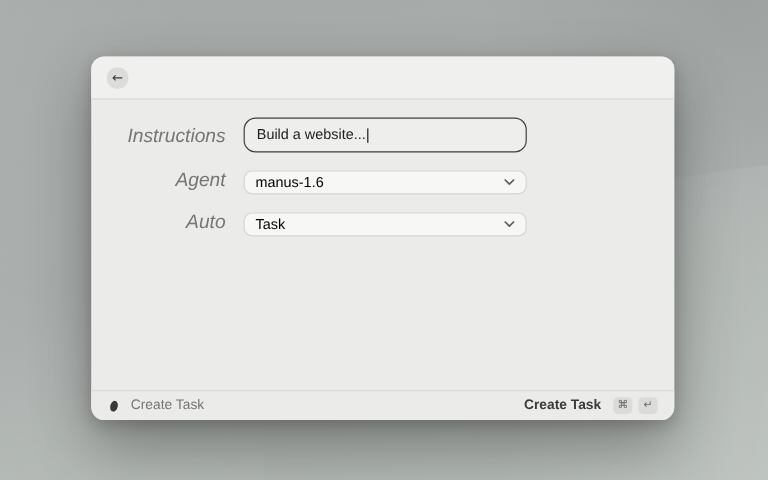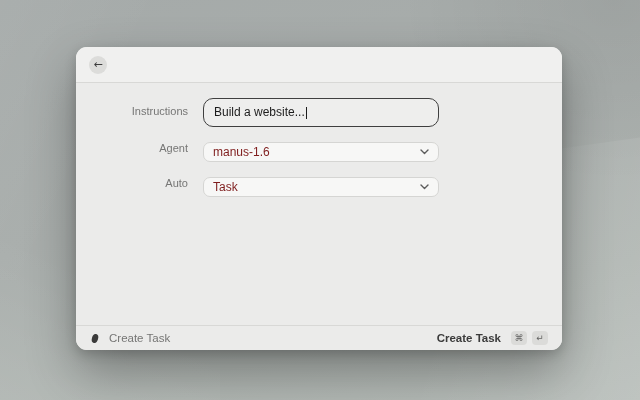--- a/index.html
+++ b/index.html
@@ -36,39 +36,39 @@
     width:18px;height:18px;border:none;border-radius:50%;
     background:#dcdcda;color:#3c3c3c;cursor:pointer;
     display:flex;align-items:center;justify-content:center;
     font-size:11px;line-height:1;padding:0;
     font-family:"DejaVu Sans",sans-serif;
   }
   .content{flex:1;padding-top:15px;}
   .row{display:flex;margin-bottom:15px;}
   .row .lbl{
     width:112px;flex:0 0 112px;text-align:right;
-    font-size:11px;color:#767675;padding-right:15px;
+    font-size:16px;color:#767675;padding-right:15px;font-style:italic;
   }
   .row.row-textarea .lbl{padding-top:7px;}
   .row.row-select{align-items:flex-start;}
   .row.row-select .lbl{padding-top:0;}
   .field-textarea{
     width:236px;height:29px;box-sizing:border-box;
     border:1px solid #3f3f3f;border-radius:10px;background:#eeeeed;
     padding:6px 10px;font-size:12px;color:#1c1c1c;cursor:text;
   }
   .caret{
     display:inline-block;width:1px;height:12px;background:#1c1c1c;
     vertical-align:text-bottom;margin-left:1px;
   }
   .field-select{
     width:236px;height:20px;box-sizing:border-box;
     border:1px solid #d5d5d3;border-radius:7px;background:#f7f7f6;
     display:flex;align-items:center;justify-content:space-between;
-    padding:0 9px;font-size:12px;color:#7f1d1d;cursor:pointer;
+    padding:0 9px;font-size:12px;color:#000000;cursor:pointer;
   }
   .chev{flex:0 0 auto;display:flex;align-items:center;color:#5c5c5c;}
 
   .win-footer{
     height:24px;flex:0 0 24px;border-top:1px solid #d8d8d6;background:#ebebea;
     display:flex;align-items:center;justify-content:space-between;padding:0 14px;
   }
   .footer-left{display:flex;align-items:center;gap:9px;}
   .ext-name{font-size:11.5px;color:#757574;}
   .footer-right{display:flex;align-items:center;gap:5px;cursor:pointer;}

